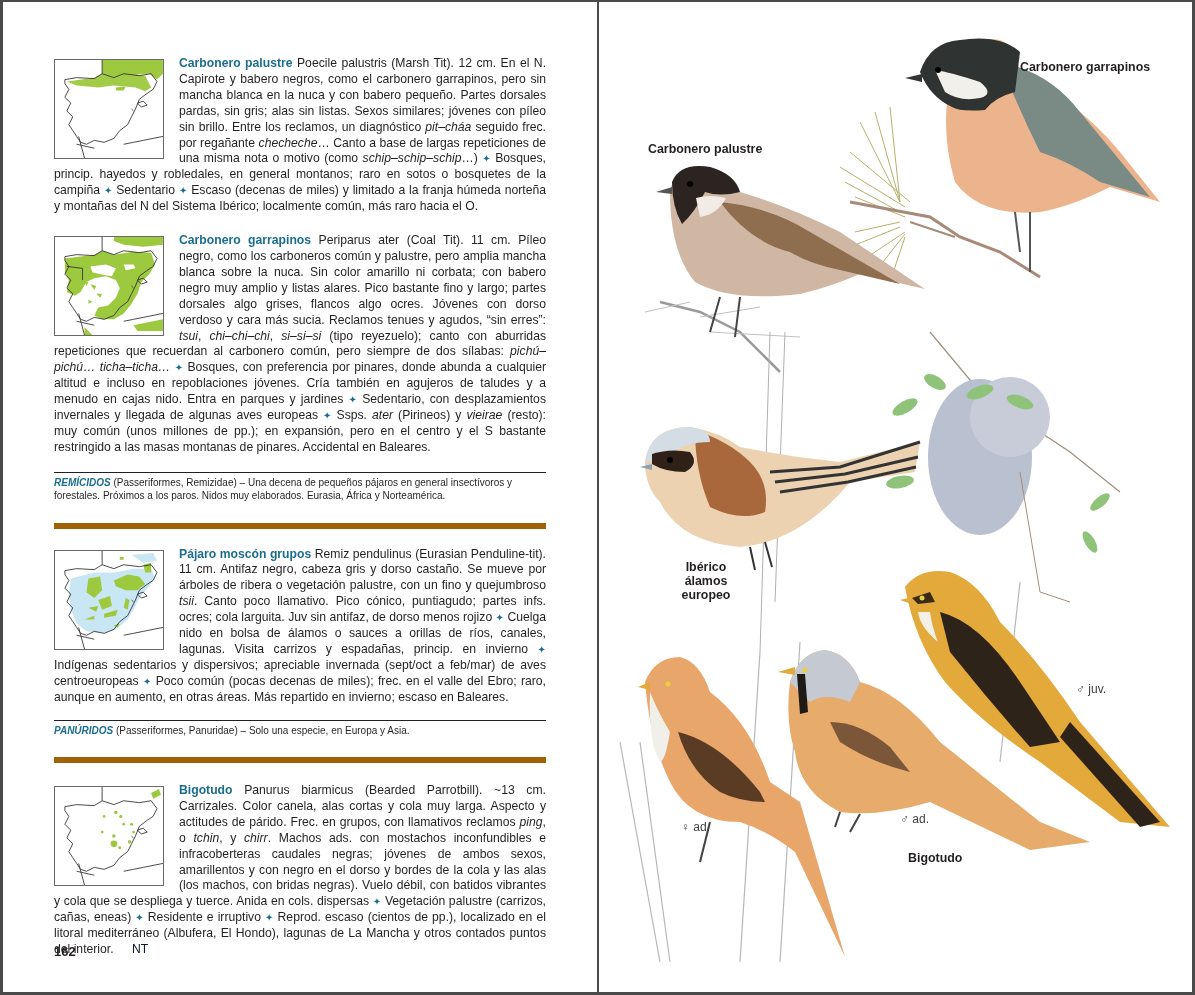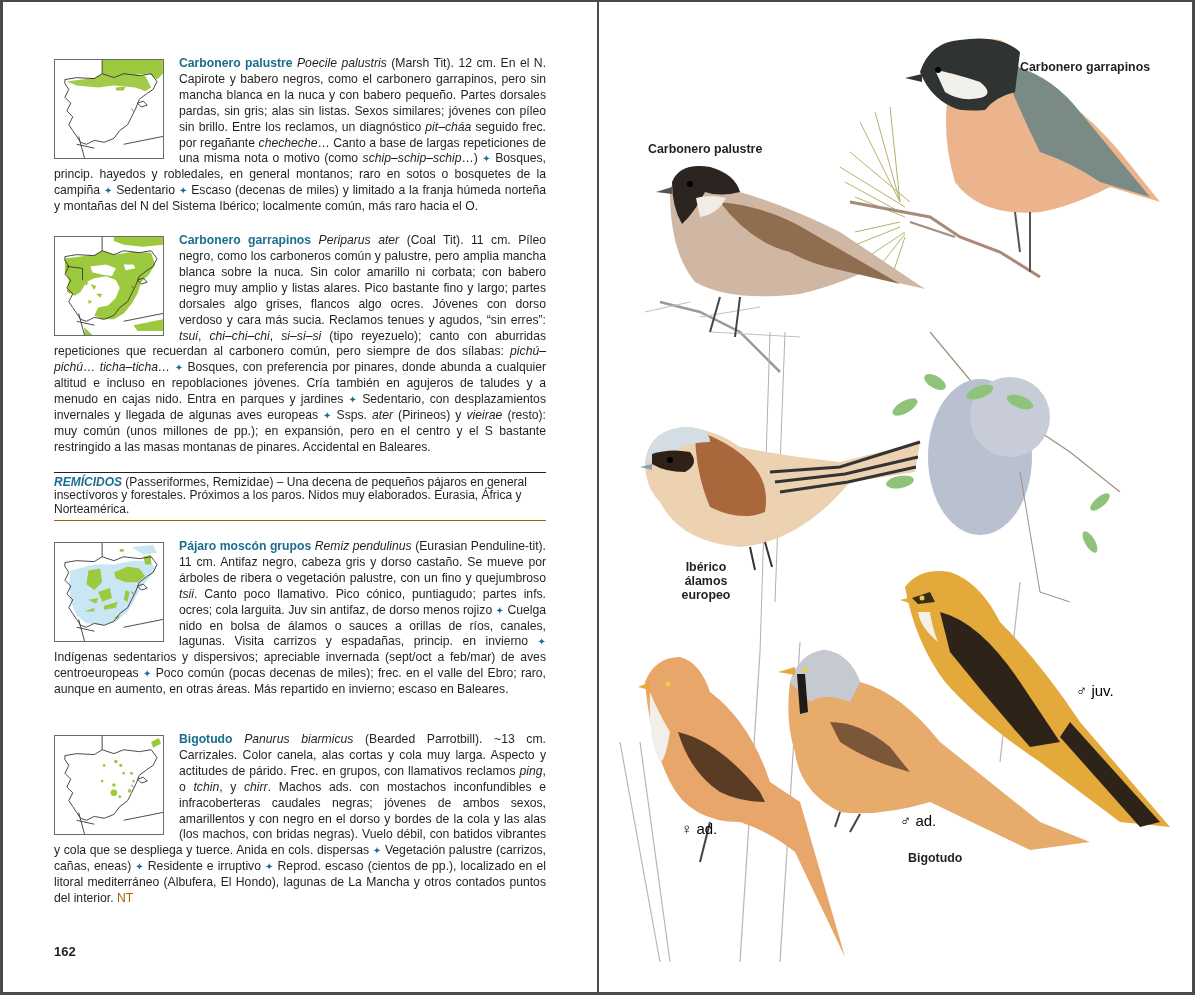--- a/index.html
+++ b/index.html
@@ -17,32 +17,32 @@
     position:absolute; left:597px; top:0; width:2px; height:995px; background:#4a4a4a;
   }
   .left-page { position:absolute; left:54px; top:56px; width:492px; }
   .entry { position:relative; font-size:12.2px; line-height:15.9px; text-align:justify; }
   .entry .map {
     float:left; width:110px; height:100px; margin:3px 15px 4px 0;
     border:1px solid #6a6a6a; box-sizing:border-box; background:#fff;
   }
   .entry .map svg { display:block; width:100%; height:100%; }
   .sp-name { color:#1b6d8f; font-weight:bold; }
-  .sci { font-style:italic; }
+  .sci { }
   .diamond { color:#1b6d8f; font-size:10px; }
-  .nt { color:#a16207; }
+  .nt { color:#0f172a;margin-left:15px; }
   .family {
-    border-top:1px solid #231f20; border-bottom:1px solid #a16207;
-    font-size:12px; line-height:13.4px; padding:3px 0 4px 0; margin:0;
+    border-top:1px solid #231f20; border-bottom:6px solid #a16207;
+    font-size:10px; line-height:13.4px; padding:3px 0 20px 0; margin:0;
   }
   .family .fam-name { color:#1b6d8f; font-weight:bold; font-style:italic; }
   .page-number { position:absolute; left:54px; top:944px; font-size:13px; font-weight:bold; }
   .right-page { position:absolute; left:600px; top:2px; width:592px; height:990px; }
   .label { position:absolute; font-size:12.4px; font-weight:bold; color:#231f20; text-align:center; line-height:14px; }
-  .sex { position:absolute; font-size:15px; color:#000000; }
+  .sex { position:absolute; font-size:12px; color:#404040; }
   svg.plate { position:absolute; left:0; top:0; }
 </style>
 </head>
 <body>
 
 <div class="frame"></div>
 <div class="divider"></div>
 
 <div class="left-page">
 
@@ -101,20 +101,23 @@
         <path d="M48 0 L48 14 M10 20 L22 18 L40 19 L48 14 L60 18 L70 14 L86 16 L98 14 L104 22 L100 30 L94 34 L86 40 L82 50 L78 58 L74 66 L66 72 L60 80 L50 84 L40 82 L32 86 L26 84 L22 78 L18 72 L14 66 L18 58 L12 52 L16 44 L10 38 L14 30 L10 24 Z M24 78 L30 100 M22 86 L40 90 M70 86 L80 84 L90 82 L100 80 L110 78 M84 44 L90 42 L94 46 L88 48 Z M78 50 L80 52" fill="none" stroke="#333" stroke-width="0.9"></path>
       </svg>
     </div>
     <span class="sp-name">Pájaro moscón grupos</span>
     <span class="sci">Remiz pendulinus</span><span> (Eurasian Penduline-tit). 11 cm. Antifaz negro, cabeza gris y dorso castaño. Se mueve por árboles de ribera o vegetación palustre, con un fino y quejumbroso </span><i>tsii</i><span>. Canto poco llamativo. Pico cónico, puntiagudo; partes infs. ocres; cola larguita. Juv sin antifaz, de dorso menos rojizo </span><span class="diamond">✦</span><span> Cuelga nido en bolsa de álamos o sauces a orillas de ríos, canales, lagunas. Visita carrizos y espadañas, princip. en invierno </span><span class="diamond">✦</span><span> Indígenas sedentarios y dispersivos; apreciable invernada (sept/oct a feb/mar) de aves centroeuropeas </span><span class="diamond">✦</span><span> Poco común (pocas decenas de miles); frec. en el valle del Ebro; raro, aunque en aumento, en otras áreas. Más repartido en invierno; escaso en Baleares.</span>
     <div style="clear:both"></div>
   </div>
 
   <div style="height:14px"></div>
 
+  <div class="family">
+    <span class="fam-name">PANÚRIDOS</span><span> (Passeriformes, Panuridae) – Solo una especie, en Europa y Asia.</span>
+  </div>
 
   <div style="height:20px"></div>
 
   <div class="entry">
     <div class="map">
       <svg viewBox="0 0 110 100">
         <path d="M98 6 L106 2 L108 8 L100 12 Z" fill="#9dc93e"></path>
         <circle cx="62" cy="26" r="1.8" fill="#9dc93e"></circle>
           <circle cx="67" cy="30" r="1.6" fill="#9dc93e"></circle>
         <circle cx="70" cy="38" r="1.4" fill="#9dc93e"></circle>

